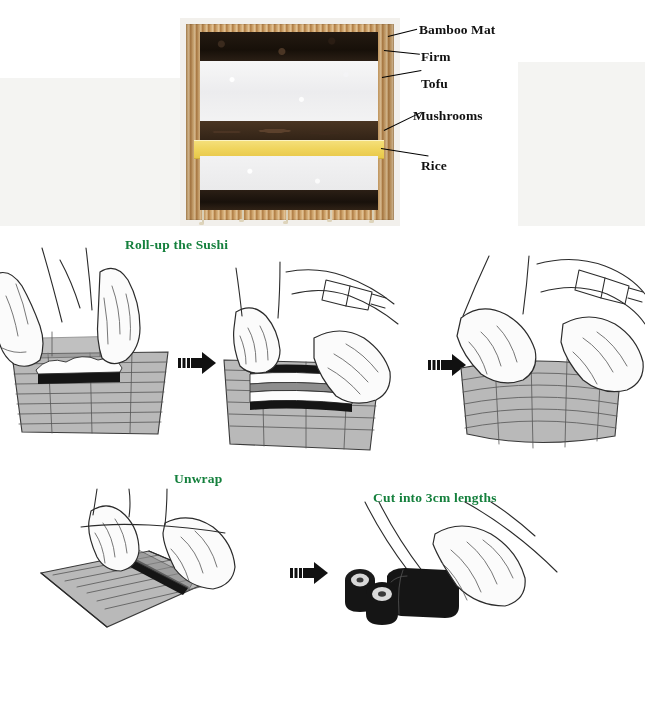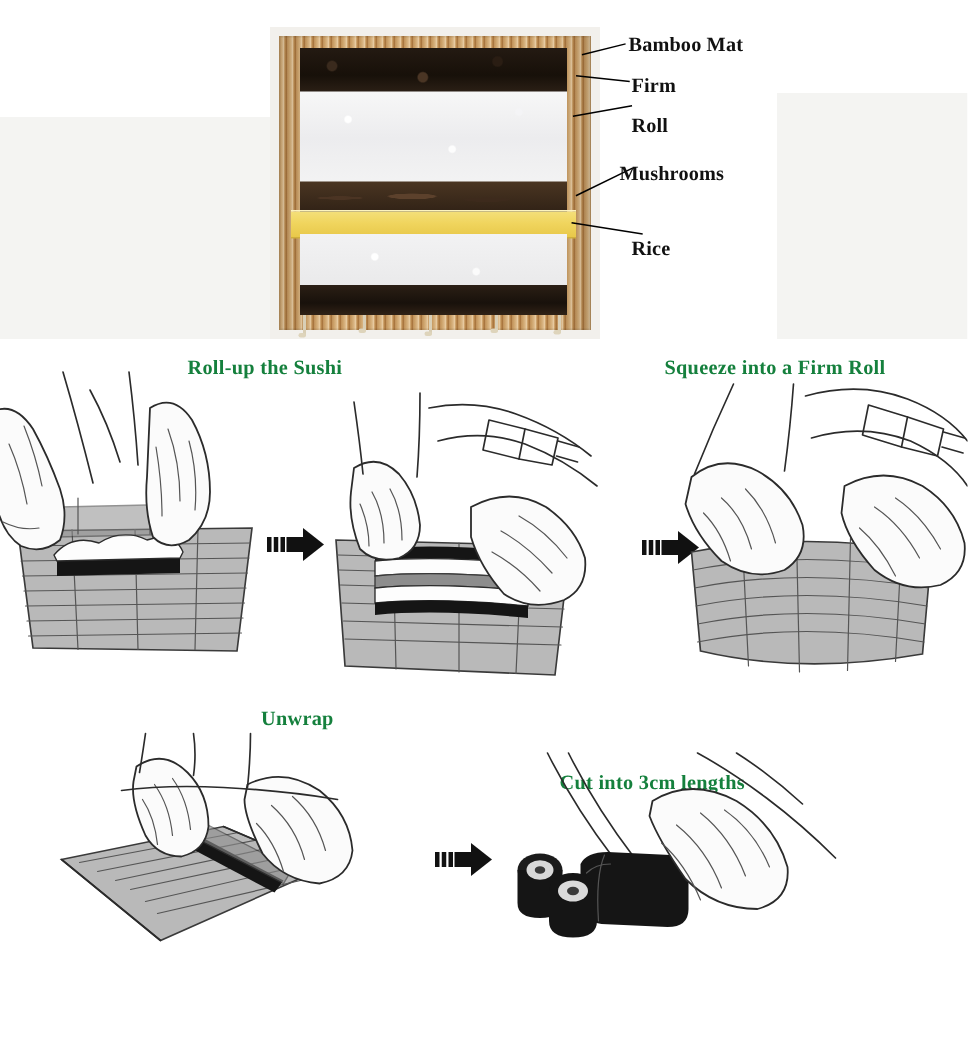--- a/index.html
+++ b/index.html
@@ -148,26 +148,25 @@
   </div>
 
   <div class="leader" style="left:388px;top:36px;width:30px;transform:rotate(-14deg);"></div>
   <div class="leader" style="left:384px;top:50px;width:36px;transform:rotate(6deg);"></div>
   <div class="leader" style="left:382px;top:77px;width:40px;transform:rotate(-10deg);"></div>
   <div class="leader" style="left:384px;top:130px;width:42px;transform:rotate(-26deg);"></div>
   <div class="leader" style="left:381px;top:148px;width:48px;transform:rotate(9deg);"></div>
 
   <div class="callout-label" style="left:419px;top:22px;">Bamboo Mat</div>
   <div class="callout-label" style="left:421px;top:49px;">Firm</div>
-  <div class="callout-label" style="left:421px;top:76px;">Roll</div>
+  <div class="callout-label" style="left:421px;top:76px;">Tofu</div>
   <div class="callout-label" style="left:413px;top:108px;">Mushrooms</div>
   <div class="callout-label" style="left:421px;top:158px;">Rice</div>
 
   <div class="caption" style="left:125px;top:237px;font-size:13.5px;">Roll-up the Sushi</div>
-  <div class="caption" style="left:443px;top:237px;font-size:13.5px;">Squeeze into a Firm Roll</div>
 
   <div class="drawing" style="left:0px;top:252px;width:180px;height:190px;">
     <svg width="180" height="190" viewBox="0 0 180 190">
 
       <g>
         <path class="mat-fill" d="M12 102 L168 100 L158 182 L22 180 Z"></path>
         <g class="ln-thin">
           <path d="M13 112 L167 110"></path>
             <path d="M14 122 L166 120"></path>
           <path d="M15 132 L165 130"></path>
@@ -328,21 +327,21 @@
       <g>
         <path class="ln" d="M124 12 L150 20 L146 40 L120 32 Z"></path>
         <path class="ln" d="M150 20 L174 28 L170 46 L146 40"></path>
         <path class="ln" d="M174 30 L188 34"></path>
           <path class="ln" d="M173 40 L187 44"></path>
       </g>
     </svg>
   </div>
 
   <div class="caption" style="left:174px;top:471px;font-size:13.5px;">Unwrap</div>
-  <div class="caption" style="left:373px;top:490px;font-size:13.5px;margin-top:24px;">Cut into 3cm lengths</div>
+  <div class="caption" style="left:373px;top:490px;font-size:13.5px;">Cut into 3cm lengths</div>
 
   <div class="drawing" style="left:25px;top:495px;width:260px;height:150px;">
     <svg width="260" height="150" viewBox="0 0 260 150">
 
       <g>
         <path class="mat-fill" d="M16 78 L124 56 L190 84 L82 132 Z"></path>
         <g class="ln-thin">
           <path d="M28 80 L134 60"></path>
           <path d="M40 86 L146 65"></path>
           <path d="M52 92 L156 70"></path>

